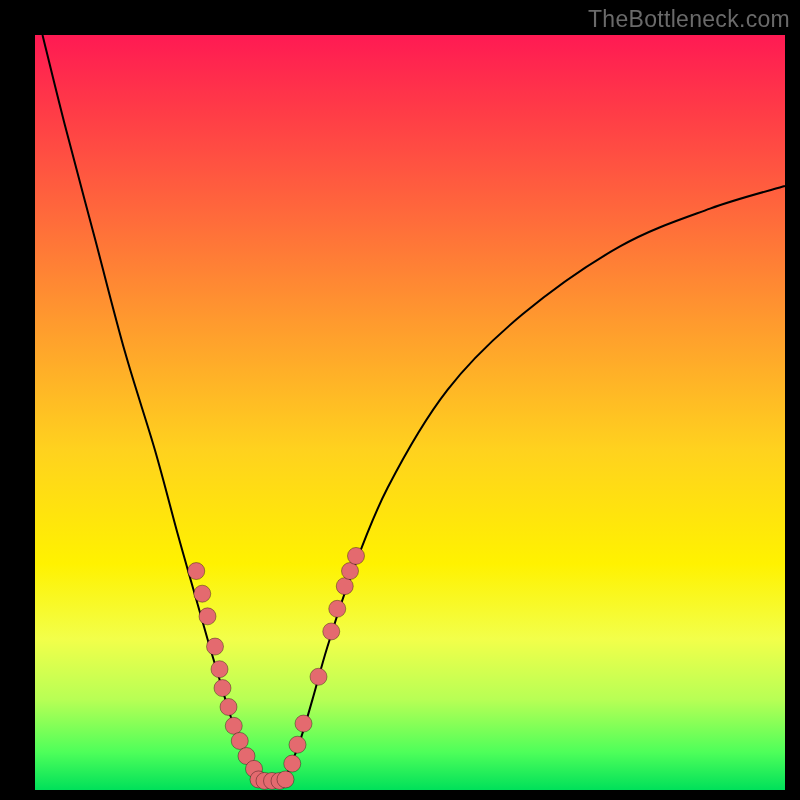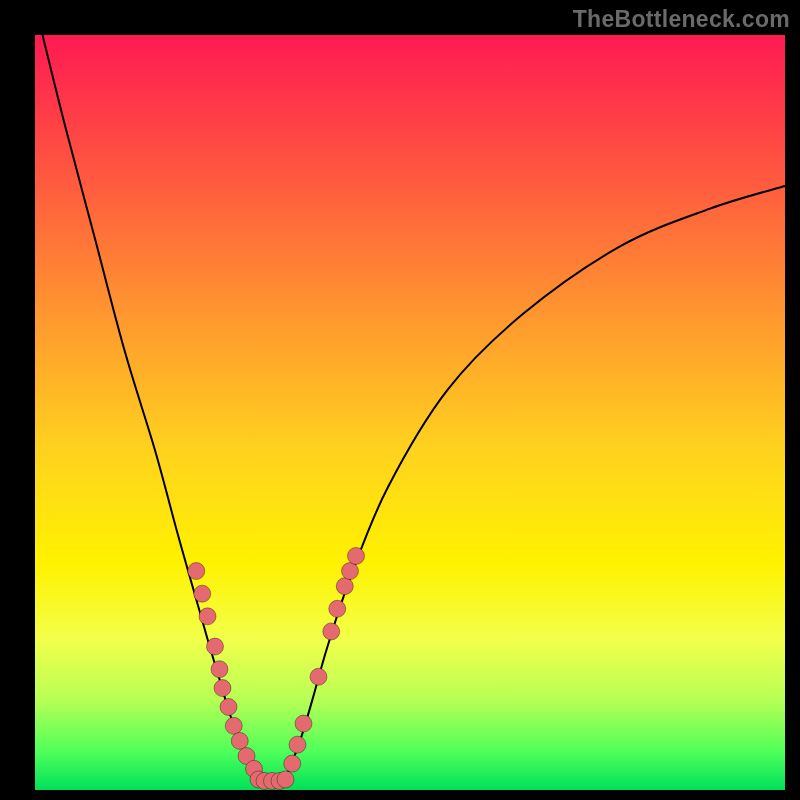--- a/index.html
+++ b/index.html
@@ -36,21 +36,21 @@
       #4eff5a 95%,
       #00e05a 100%
     );
   }
   .watermark {
     position: absolute;
     top: 6px;
     right: 10px;
     color: #6a6a6a;
     font-size: 23px;
-    font-weight: 700;
+    font-weight: 400;
     letter-spacing: 0.3px;
     user-select: none;
   }
   svg.curves {
     position: absolute;
     left: 0;
     top: 0;
     width: 750px;
     height: 755px;
     overflow: visible;

